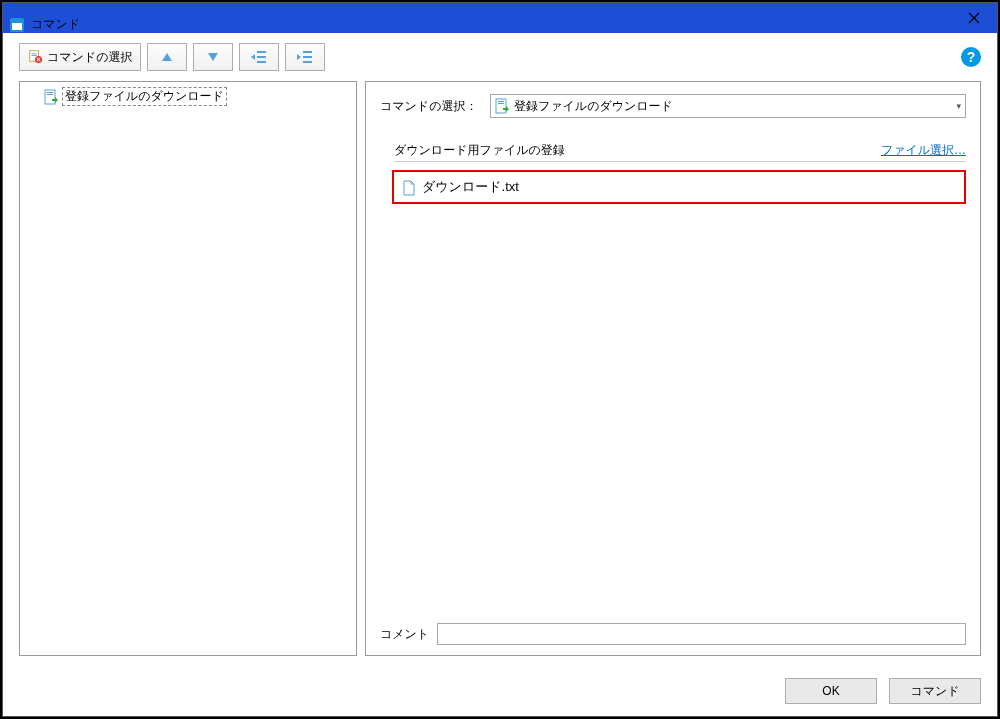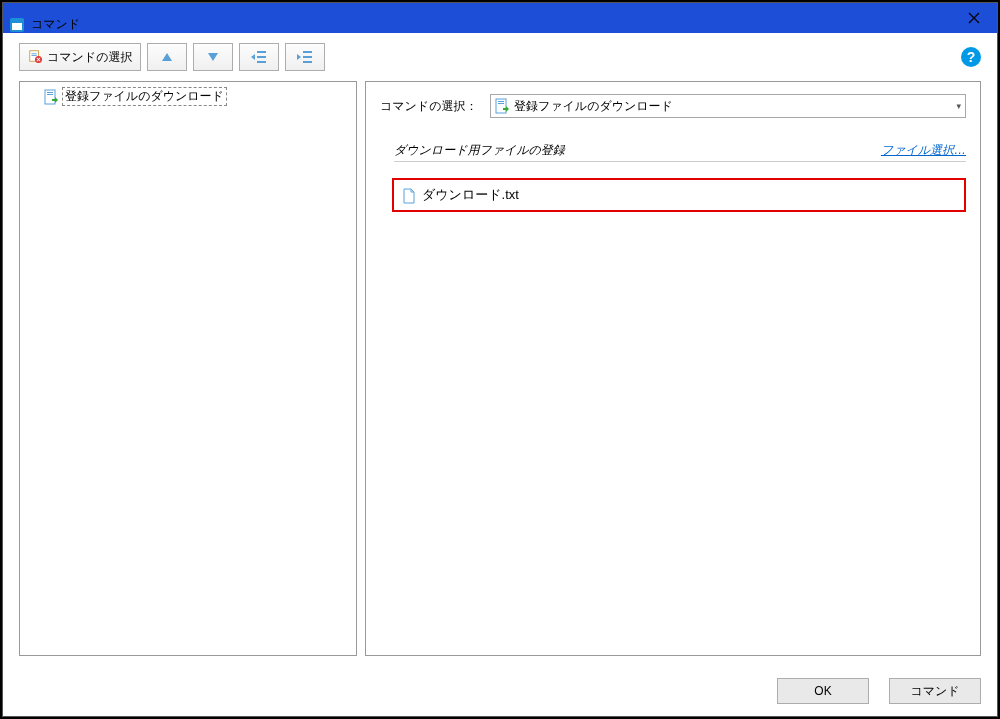--- a/index.html
+++ b/index.html
@@ -120,48 +120,47 @@
     right: 4px;
     font-size: 9px;
     color: #555;
   }
   .section-header {
     display: flex;
     align-items: center;
     padding-bottom: 2px;
     border-bottom: 1px solid #ccc;
     margin-left: 14px;
-    font-style: italic;
   }
   .section-header .section-title { flex: 1; }
   .file-link { color: #0066cc; text-decoration: underline; cursor: pointer; margin-left: 36px; }
   .file-item {
     display: inline-flex;
     align-items: flex-end;
     gap: 6px;
     border: 2px solid #e20000;
     padding: 6px 18px 6px 8px;
-    margin: 16px 0 0 12px;
+    margin: 8px 0 0 12px;
     font-size: 13px;
   }
   .spacer { flex: 1; }
   .comment-row { gap: 8px; margin-top: 10px; }
   .comment-input {
     flex: 1;
     height: 22px;
     border: 1px solid #a7a7a7;
     background: #fff;
   }
   .footer {
     height: 50px;
     display: flex;
     align-items: center;
     justify-content: flex-end;
     padding: 0 16px;
-    gap: 20px;
+    gap: 12px;
   }
   .footer-btn {
     width: 92px;
     height: 26px;
     border: 1px solid #adadad;
     background: #e9e9e9;
     display: flex;
     align-items: center;
     justify-content: center;
   }
@@ -279,20 +278,24 @@
           <svg viewBox="0 0 14 16">
               <path d="M2 1h7l3 3v11H2z" fill="#fff" stroke="#5aa0d8"></path>
               <path d="M9 1v3h3" fill="none" stroke="#5aa0d8"></path>
             </svg>
         </span>
         <span>ダウンロード.txt</span>
       </div>
 
       <div class="spacer"></div>
 
+      <div class="row comment-row">
+        <span>コメント</span>
+        <input type="text" class="comment-input" value="" style="">
+      </div>
 
     </div>
   </div>
 
   <div class="footer">
     <div class="footer-btn">
       <span>OK</span>
     </div>
     <div class="footer-btn">
       <span>コマンド</span>

